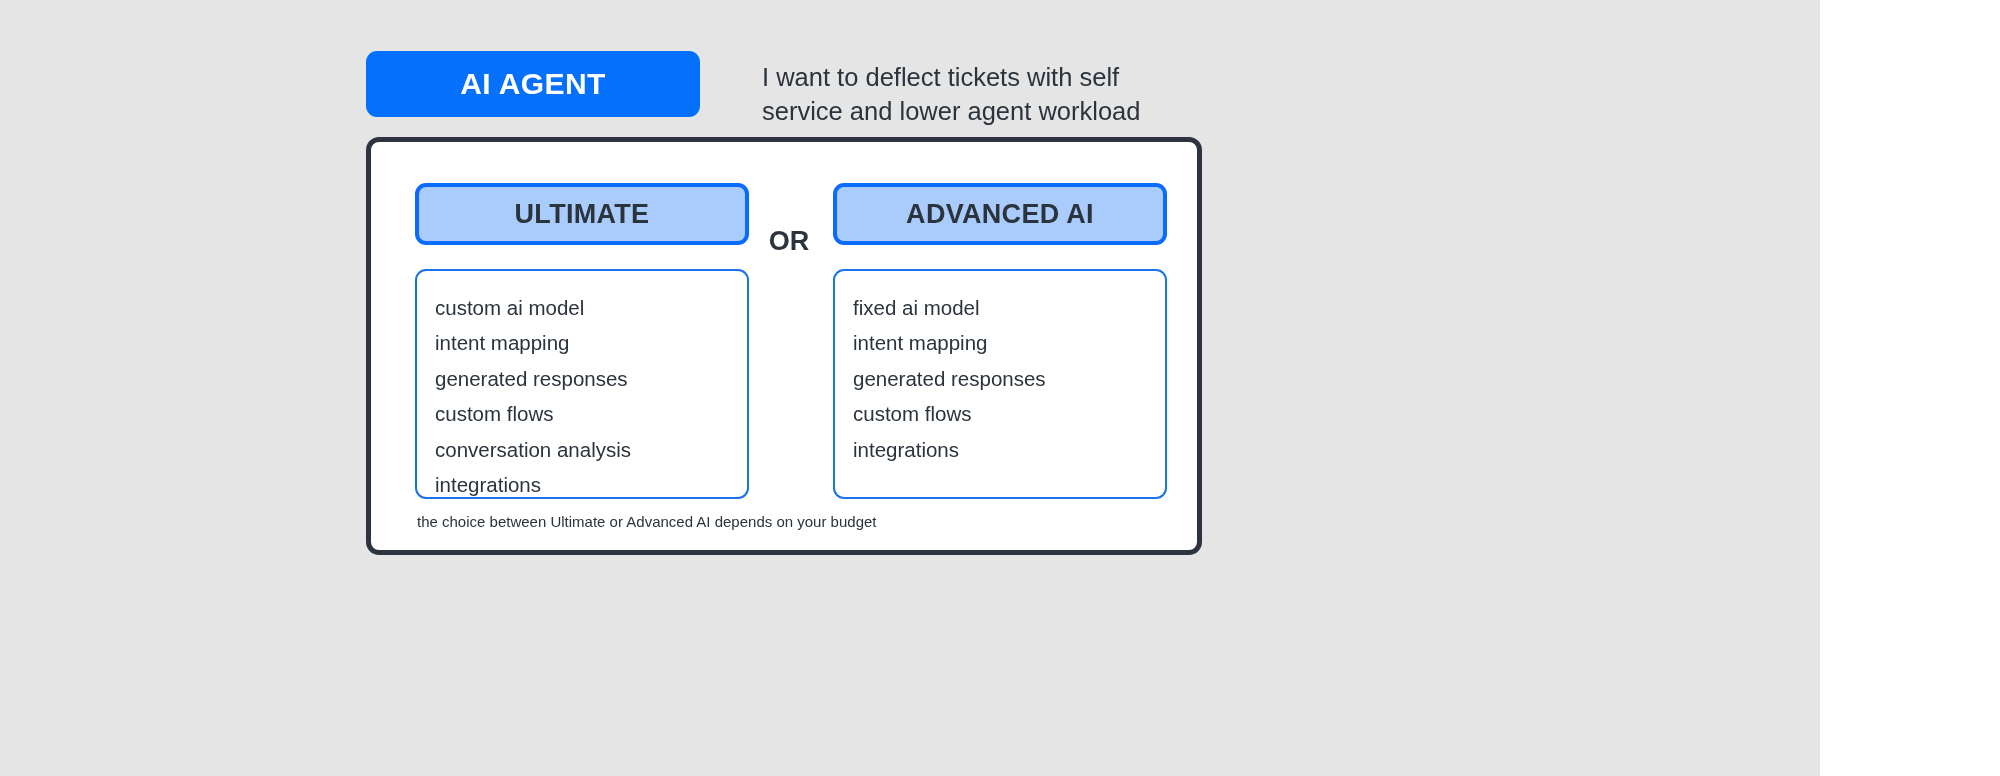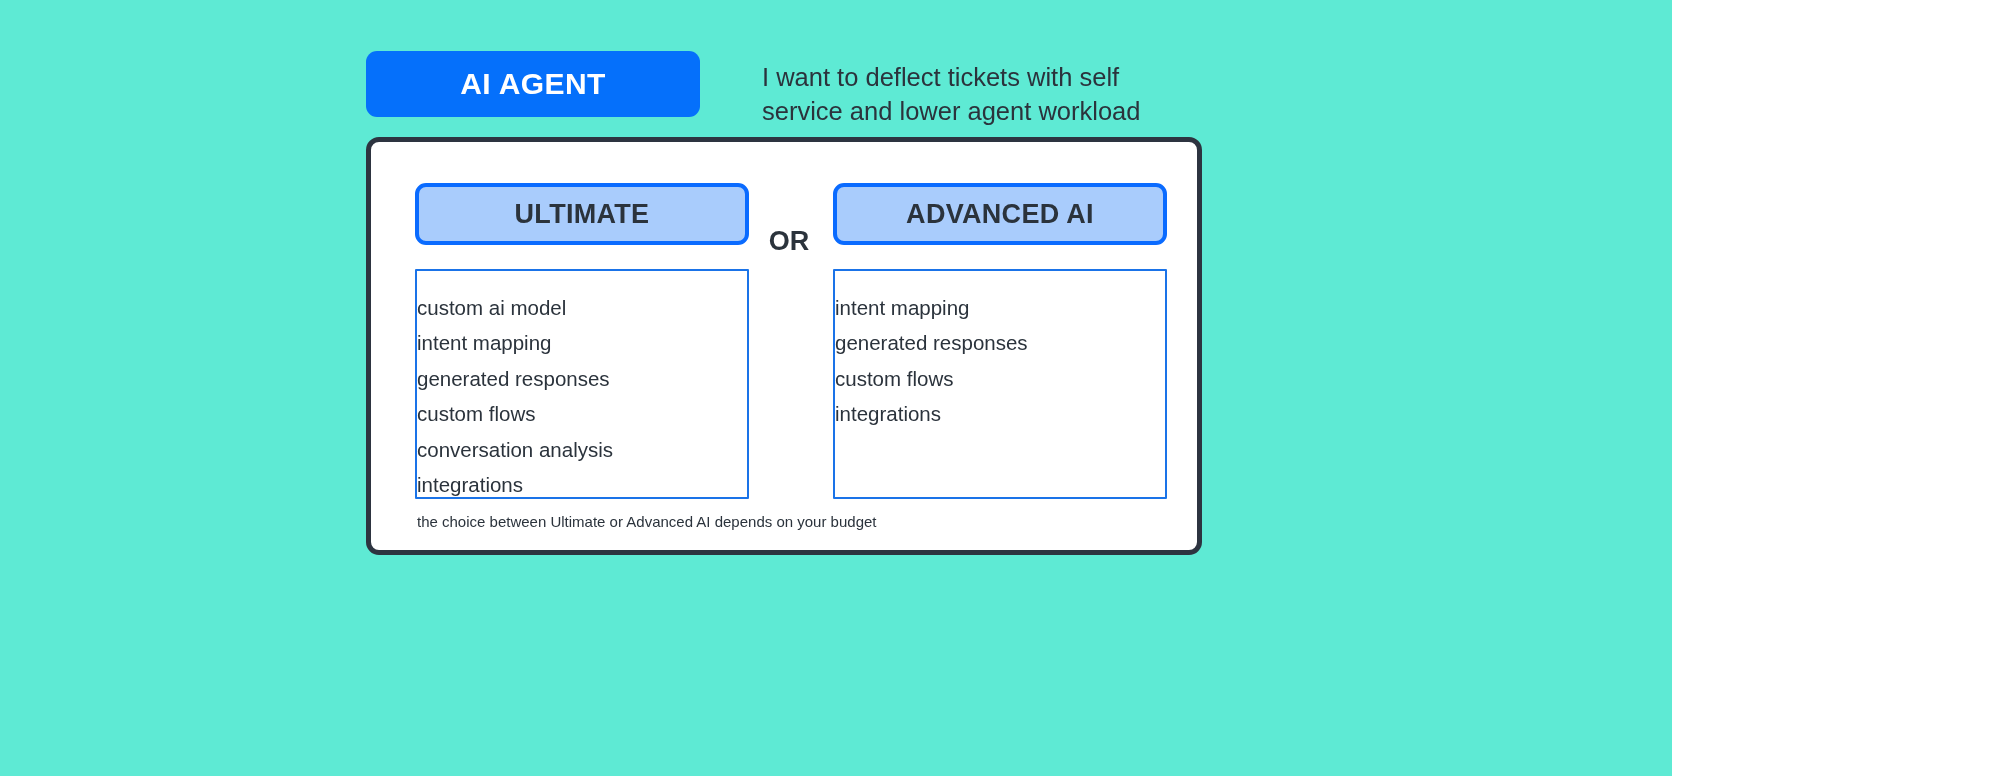--- a/index.html
+++ b/index.html
@@ -10,23 +10,23 @@
   body {
     width: 2000px;
     height: 776px;
     font-family: "Liberation Sans", sans-serif;
     -webkit-font-smoothing: antialiased;
     overflow: hidden;
   }
 
   .canvas {
     position: relative;
-    width: 1672px;
+    width: 1820px;
     height: 776px;
-    background: #5eead4;
+    background: #e5e5e5;
   }
 
   
   .header-row {
     position: absolute;
     left: 366px;
     top: 51px;
     display: flex;
     align-items: flex-start;
   }
@@ -103,23 +103,23 @@
     font-size: 27px;
     font-weight: bold;
     letter-spacing: 0.3px;
     line-height: 1;
   }
 
   .feature-box {
     margin-top: 24px;
     height: 230px;
     border: 2px solid #1a73e8;
-    border-radius: 1px;
-    box-sizing: border-box;
-    padding: 19px 0 0 0;
+    border-radius: 11px;
+    box-sizing: border-box;
+    padding: 19px 0 0 18px;
     background: #ffffff;
   }
   .feature-item {
     color: #2b333c;
     font-size: 20.5px;
     line-height: 35.4px;
     white-space: nowrap;
     font-weight: 400;
   }
 
@@ -182,20 +182,21 @@
           <div class="feature-item">conversation analysis</div>
           <div class="feature-item">integrations</div>
         </div>
       </div>
 
       <div class="column">
         <div class="tier-pill">
           <span class="tier-pill-label">ADVANCED AI</span>
         </div>
         <div class="feature-box">
+          <div class="feature-item">fixed ai model</div>
           <div class="feature-item">intent mapping</div>
           <div class="feature-item">generated responses</div>
           <div class="feature-item">custom flows</div>
           <div class="feature-item">integrations</div>
         </div>
       </div>
 
     </div>
 
     <div class="or-divider">

